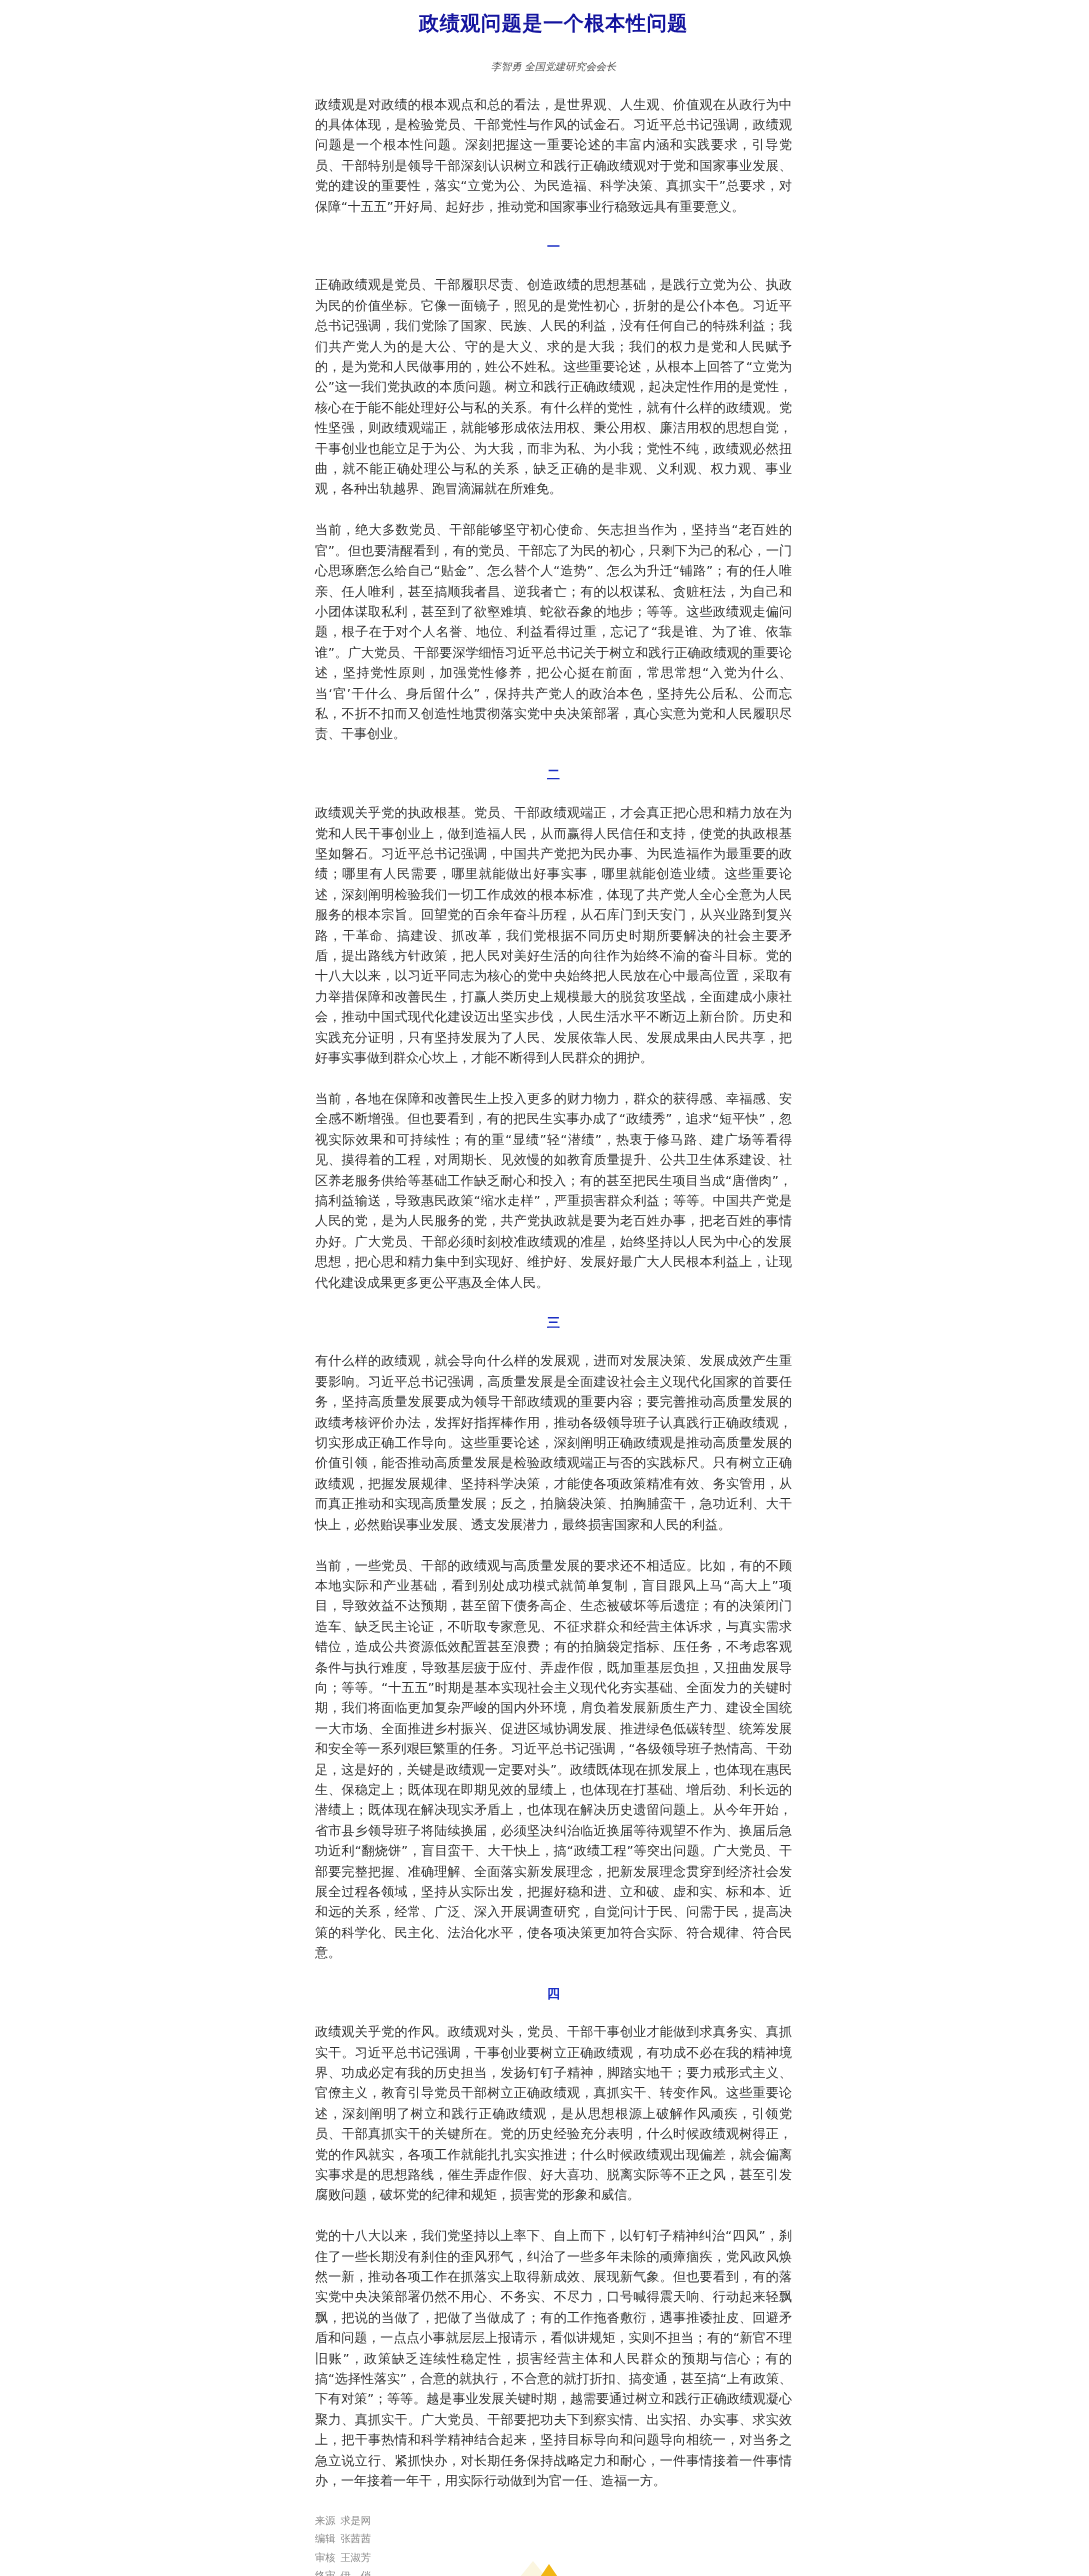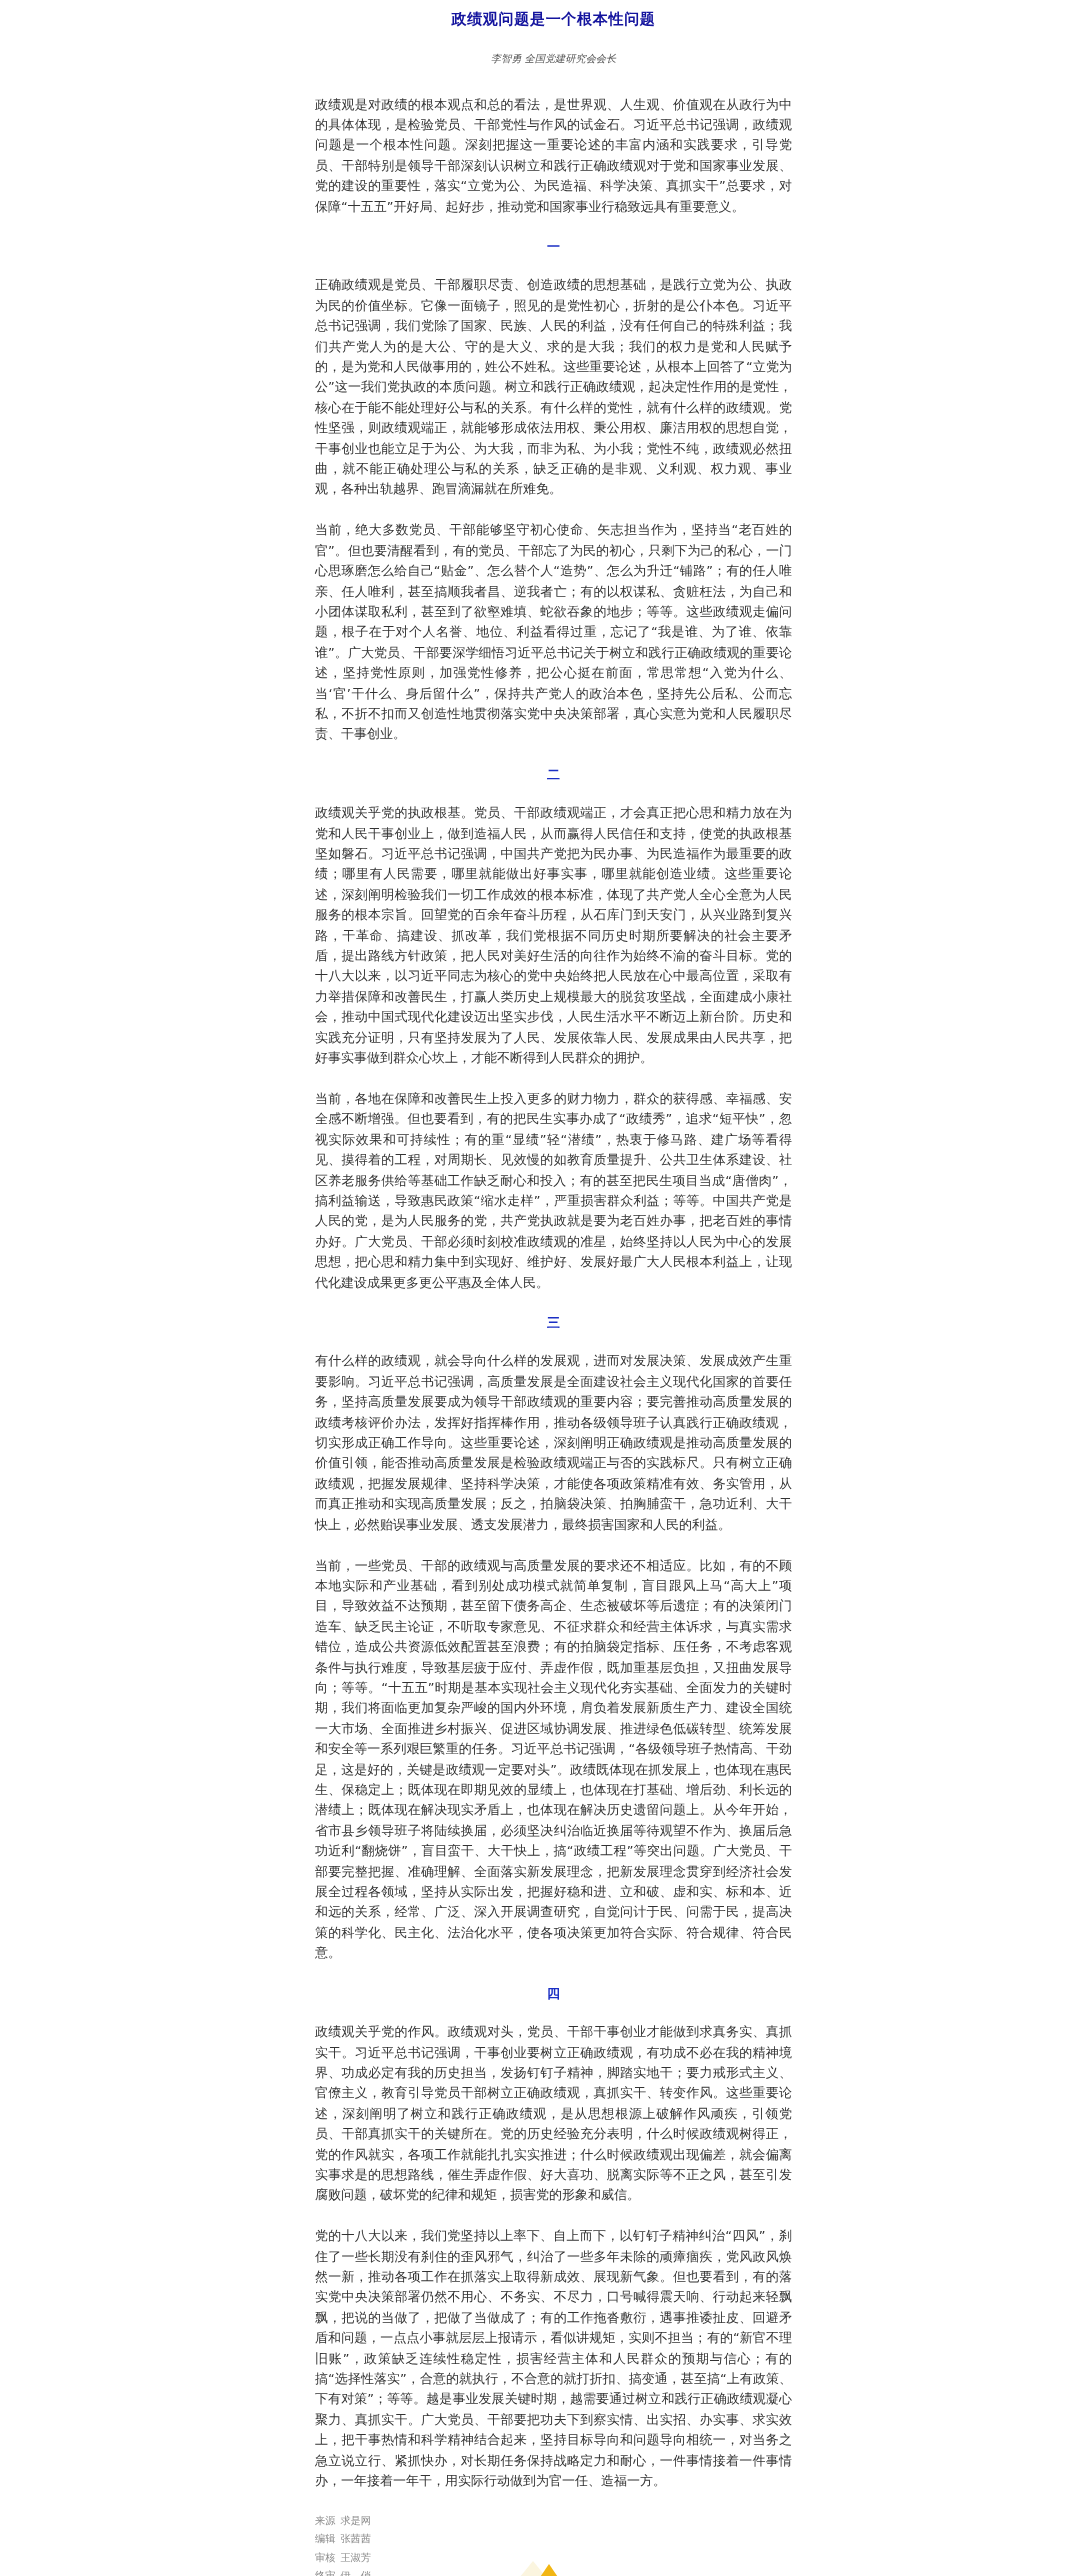--- a/index.html
+++ b/index.html
@@ -13,29 +13,29 @@
   }
   html,body{margin:0;padding:0;}
   body{
     width:1090px;height:2576px;position:relative;overflow:hidden;
     background:#ffffff;
     font-family:"DejaVu Sans","Liberation Sans",sans-serif;
   }
   .content{width:477px;margin-left:315px;}
   .page-title{
     text-align:center;color:var(--title_color);
-    font-size:15px;font-weight:bold;letter-spacing:0.7px;
+    font-size:20px;font-weight:bold;letter-spacing:0.7px;
     margin:9.5px 0 0 0;
     font-family:Liberation Mono, monospace;
   }
   .byline{
     text-align:center;color:var(--byline_color);
     font-size:10.2px;margin-top:23px;font-style:italic;
   }
-  .article{margin-top:29px;}
+  .article{margin-top:21px;}
   .para{
     font-size:13px;line-height:20.4px;color:var(--text_color);
     text-align:justify;margin:0 0 20.4px 0;
   }
   .divider{
     text-align:center;color:var(--divider_color);
     font-size:13px;font-weight:bold;line-height:20.4px;
     margin:16.4px 0 17.7px 0;
   }
   .credits{margin-top:13.6px;}

